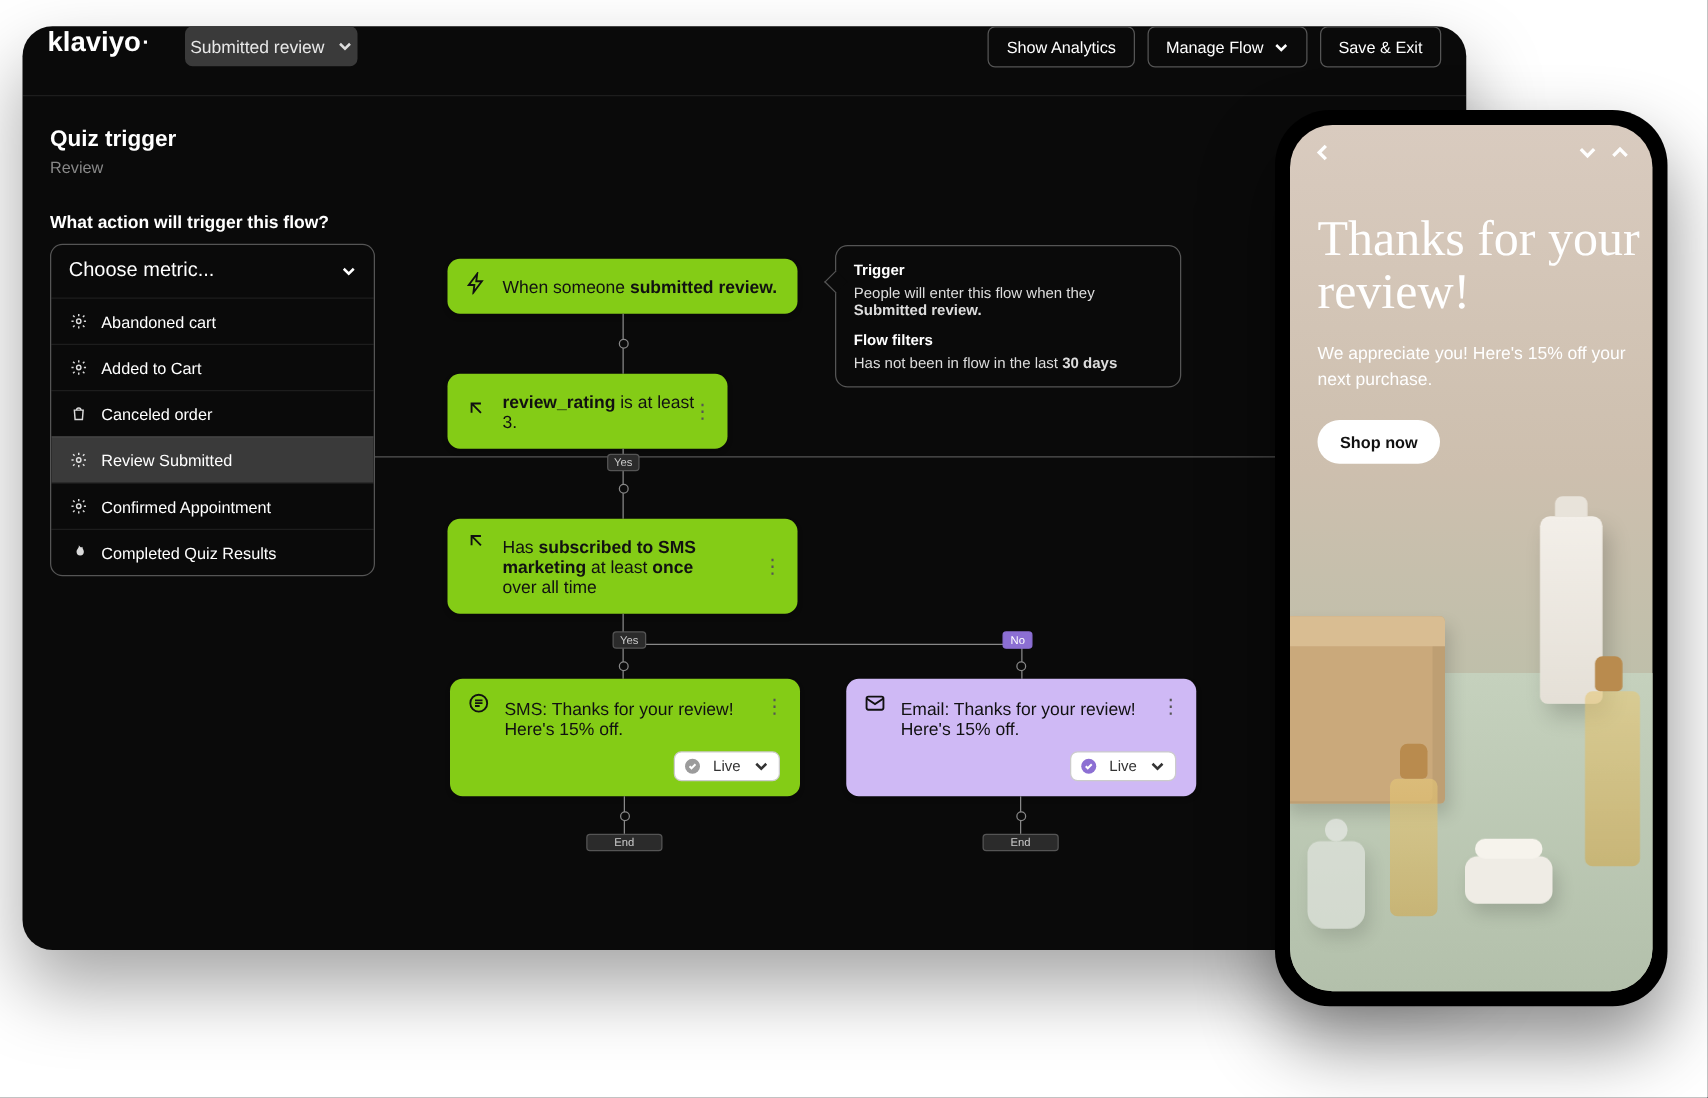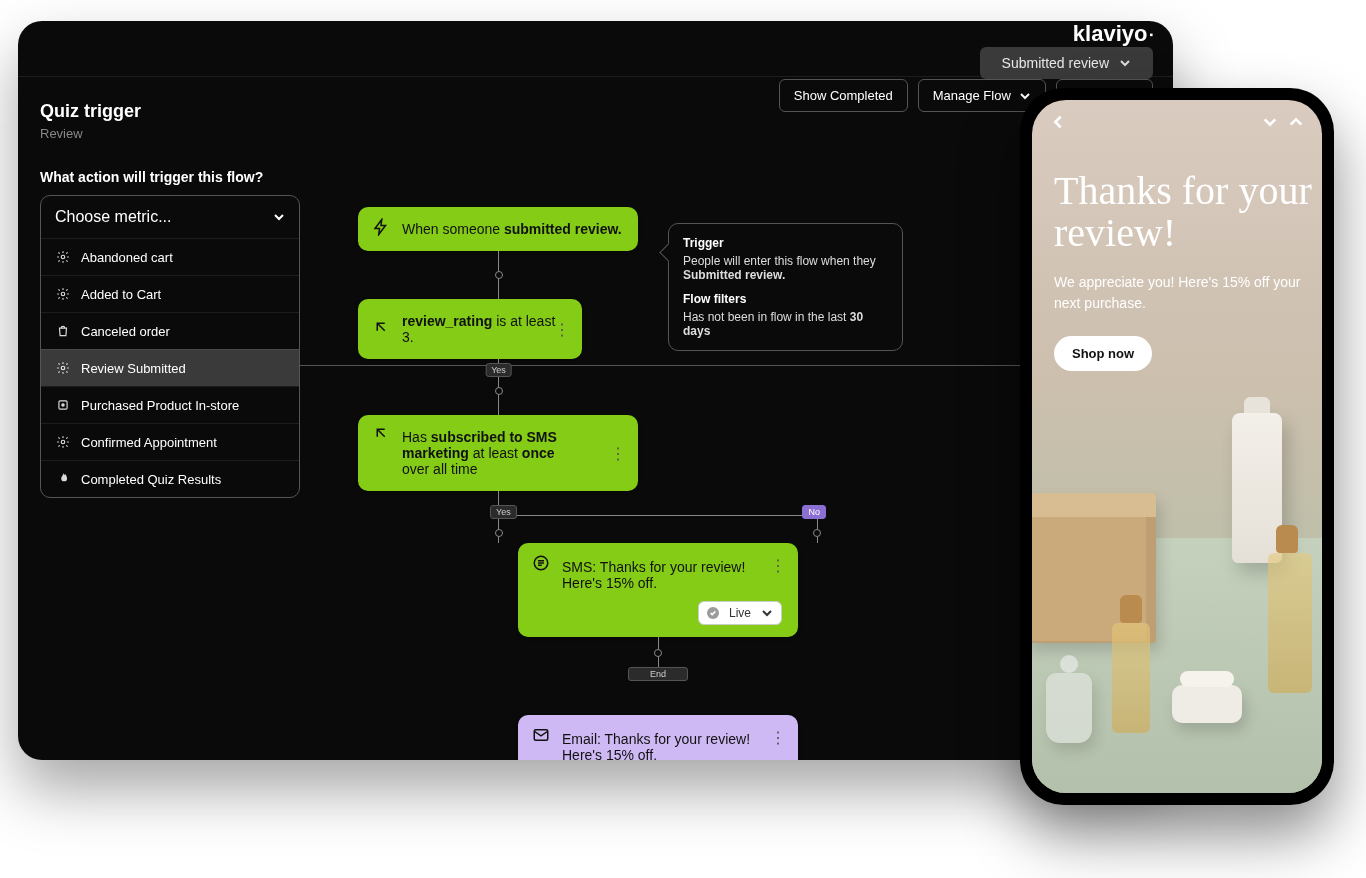--- a/index.html
+++ b/index.html
@@ -1,22 +1,22 @@
 <!DOCTYPE html>
 <html><head>
 <meta charset="utf-8">
 <style>
   * { box-sizing: border-box; }
   html, body { margin:0; padding:0; background:#fff; font-family:-apple-system, BlinkMacSystemFont, "Segoe UI", Helvetica, Arial, sans-serif; }
   .stage { position:relative; width:1366px; height:878px; }
   .app-window { position:absolute; top:21px; left:18px; width:1155px; height:739px; background:#0a0a0a; border-radius:24px; overflow:hidden; box-shadow:0 30px 60px rgba(0,0,0,.35); }
-  .topbar { display:flex; align-items:flex-end; height:56px; padding:0 20px; border-bottom:1px solid rgba(255,255,255,.08);flex-direction:column; }
+  .topbar { display:flex; align-items:flex-start; height:56px; padding:0 20px; border-bottom:1px solid rgba(255,255,255,.08); }
   .logo { color:#fff; font-weight:700; font-size:22px; display:flex; align-items:center; }
   .logo sup { font-size:10px; margin-left:2px; }
-  .flow-name-btn { margin-left:30px; background:#3a3a3a; color:#e8e8e8; border:none; border-radius:6px; padding:8px 22px; font-size:14px; display:flex; align-items:center; gap:10px; cursor:pointer; }
+  .flow-name-btn { margin-left:30px; background:#3a3a3a; color:#e8e8e8; border:none; border-radius:6px; padding:8px 4px; font-size:14px; display:flex; align-items:center; gap:10px; cursor:pointer; }
   .topbar-right { margin-left:auto; display:flex; gap:10px; }
   .btn { background:transparent; border:1px solid #555; color:#fff; border-radius:6px; padding:8px 14px; font-size:13px; cursor:pointer; display:flex; align-items:center; gap:8px; }
   .canvas { position:relative; height:calc(100% - 56px); color:#fff; }
   .left-panel { position:absolute; left:22px; top:24px; width:280px; }
   .section-title { font-size:18px; font-weight:600; }
   .section-sub { color:#888; font-size:13px; margin-top:4px; }
   .prompt { font-size:14px; font-weight:600; margin-top:28px; margin-bottom:10px; }
   .metric-dropdown { border:1px solid #555; border-radius:10px; overflow:hidden; width:260px; }
   .dropdown-header { padding:12px 14px; display:flex; align-items:center; justify-content:space-between; cursor:pointer; }
   .metric-list { list-style:none; margin:0; padding:0; }
@@ -27,27 +27,27 @@
   .flow { position:absolute; left:340px; top:130px; width:600px; }
   .card { background:#84cc16; color:#111; border-radius:10px; padding:14px 16px; position:relative; box-shadow:0 2px 4px rgba(0,0,0,.2); }
   .card .lead-icon { position:absolute; left:14px; top:50%; transform:translateY(-50%); width:20px; }
   .card-content { margin-left:28px; font-size:14px; }
   .card .kebab { position:absolute; right:12px; top:50%; transform:translateY(-50%); cursor:pointer; color:#555; font-size:16px; }
   .connector { width:1px; background:#888; margin:0 auto; position:relative; }
   .connector .node { position:absolute; left:50%; transform:translateX(-50%); width:8px; height:8px; border:1px solid #888; border-radius:50%; background:#0a0a0a; }
   .branch-label { position:absolute; left:50%; transform:translateX(-50%); font-size:9px; background:#2b2b2b; color:#ccc; border:1px solid #555; border-radius:3px; padding:1px 5px; }
   .end-label { font-size:9px; background:#2b2b2b; color:#ccc; border:1px solid #555; border-radius:3px; padding:1px 21px; }
 
-  .trigger-info { position:absolute; left:650px; top:146px; width:235px; border:1px solid #555; border-radius:10px; padding:12px 14px; font-size:12px; color:#ddd; }
+  .trigger-info { position:absolute; left:650px; top:119px; width:277px; border:1px solid #555; border-radius:10px; padding:12px 14px; font-size:12px; color:#ddd; }
   .trigger-info::before { content:""; position:absolute; left:-7px; top:22px; width:12px; height:12px; background:#0a0a0a; border-left:1px solid #555; border-bottom:1px solid #555; transform:rotate(45deg); }
   .trigger-info h4 { margin:0 0 4px 0; font-size:12px; color:#fff; font-weight:700; }
   .trigger-info .block { margin-bottom:10px; }
   .trigger-info .block:last-child { margin-bottom:0; }
 
-  .branch-row { display:flex; gap:34px; position:relative;flex-direction:column; }
+  .branch-row { display:flex; gap:34px; position:relative; }
   .branch-col { flex:1; display:flex; flex-direction:column; align-items:center; }
   .msg-card { width:280px; padding:16px 16px 12px 16px; }
   .msg-card.purple { background:#cfb9f5; }
   .status-row { display:flex; justify-content:flex-end; margin-top:10px; }
   .status-chip { border:1px solid #ccc; border-radius:6px; padding:4px 8px; display:flex; align-items:center; gap:10px; font-size:12px; background:#fff; color:#333; cursor:pointer; }
   .status-chip.purple { background:#fff; }
   .status-dot { width:12px; height:12px; border-radius:50%; background:#9b9b9b; display:inline-flex; align-items:center; justify-content:center; }
   .status-dot.live { background:#8c6fd3; }
   .status-dot svg { width:8px; height:8px; }
 
@@ -104,21 +104,21 @@
           <span>klaviyo</span>
           <sup>▪</sup>
         </div>
       <button class="flow-name-btn">
         <span>Submitted review</span>
         <svg class="chev" viewBox="0 0 12 12" fill="none" stroke="#ddd" stroke-width="2">
             <path d="M2 4l4 4 4-4"></path>
           </svg>
       </button>
       <div class="topbar-right">
-        <button class="btn">Show Completed</button>
+        <button class="btn">Show Analytics</button>
         <button class="btn">
           <span>Manage Flow</span>
           <svg class="chev" viewBox="0 0 12 12" fill="none" stroke="#fff" stroke-width="2">
               <path d="M2 4l4 4 4-4"></path>
             </svg>
         </button>
         <button class="btn">Save &amp; Exit</button>
       </div>
     </div>
 
@@ -167,29 +167,20 @@
                 <span>Canceled order</span>
               </li>
               <li class="metric-item selected">
                 <span class="mi-icon">
                   <svg viewBox="0 0 24 24" width="14" height="14" fill="none" stroke="#fff" stroke-width="2">
                     <circle cx="12" cy="12" r="3"></circle>
                     <path d="M12 2v3M12 19v3M4.2 4.2l2.1 2.1M17.7 17.7l2.1 2.1M2 12h3M19 12h3M4.2 19.8l2.1-2.1M17.7 6.3l2.1-2.1"></path>
                   </svg>
                 </span>
                 <span>Review Submitted</span>
-              </li>
-              <li class="metric-item">
-                <span class="mi-icon">
-                  <svg viewBox="0 0 24 24" width="14" height="14" fill="none" stroke="#fff" stroke-width="2">
-                    <rect x="5" y="5" width="14" height="14" rx="2"></rect>
-                    <circle cx="12" cy="12" r="2" fill="#fff"></circle>
-                  </svg>
-                </span>
-                <span>Purchased Product In-store</span>
               </li>
               <li class="metric-item">
                 <span class="mi-icon">
                   <svg viewBox="0 0 24 24" width="14" height="14" fill="none" stroke="#fff" stroke-width="2">
                     <circle cx="12" cy="12" r="3"></circle>
                     <path d="M12 2v3M12 19v3M4.2 4.2l2.1 2.1M17.7 17.7l2.1 2.1M2 12h3M19 12h3M4.2 19.8l2.1-2.1M17.7 6.3l2.1-2.1"></path>
                   </svg>
                 </span>
                 <span>Confirmed Appointment</span>
               </li>

